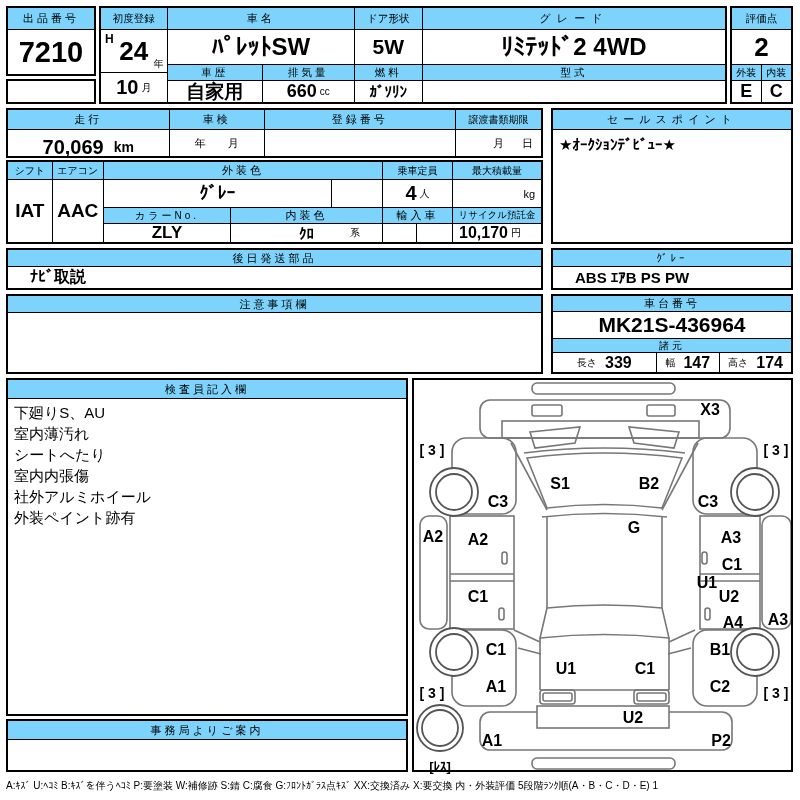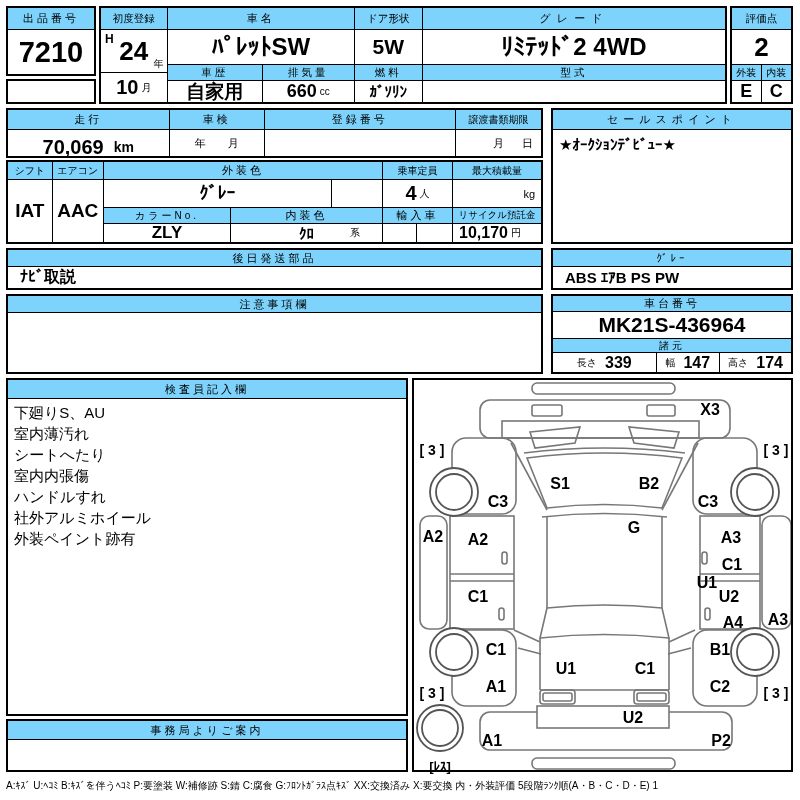--- a/index.html
+++ b/index.html
@@ -9,21 +9,21 @@
   .box{position:absolute;border:2px solid #000;background:#fff}
   .hdr{position:absolute;background:#7dd3fc;display:flex;align-items:center;justify-content:center;
        font-size:11px;letter-spacing:3px;border-bottom:1.5px solid #000;white-space:nowrap;overflow:hidden}
   .hdr.t0{letter-spacing:0}
   .hdr.bt{border-top:1.5px solid #000}
   .val{position:absolute;display:flex;align-items:center;justify-content:center;font-weight:bold;white-space:nowrap}
   .cell{position:absolute}
   .br{border-right:1.5px solid #000}
   .bt{border-top:1.5px solid #000}
   .unit{font-weight:normal;font-size:10px;margin-left:3px}
-  .leftval{justify-content:flex-start;padding-left:12px}
+  .leftval{justify-content:flex-start;padding-left:22px}
   .dmg{position:absolute;transform:translate(-50%,-50%);font-weight:bold;font-size:16px;white-space:nowrap}
   .note-line{font-size:15px;font-weight:normal;line-height:21px}
   svg{position:absolute;left:0;top:0}
 </style>
 </head>
 <body>
 
 <div class="sheet">
 
   <div class="box" style="left:6px;top:6px;width:90px;height:70px">
@@ -200,21 +200,20 @@
     </div>
   </div>
 
   <div class="box" style="left:6px;top:378px;width:402px;height:338px">
     <div class="hdr" style="left:0;top:0;width:398px;height:19px">検査員記入欄</div>
     <div class="cell" style="left:6px;top:22px;width:386px;height:308px">
         <div class="note-line">下廻りS、AU</div>
         <div class="note-line">室内薄汚れ</div>
         <div class="note-line">シートへたり</div>
         <div class="note-line">室内内張傷</div>
-        <div class="note-line">ハンドルすれ</div>
         <div class="note-line">社外アルミホイール</div>
         <div class="note-line">外装ペイント跡有</div>
       </div>
   </div>
 
   <div class="box" style="left:6px;top:719px;width:402px;height:53px">
     <div class="hdr" style="left:0;top:0;width:398px;height:19px">事務局よりご案内</div>
     <div class="cell" style="left:0;top:19px;width:398px;height:30px"></div>
   </div>
 

